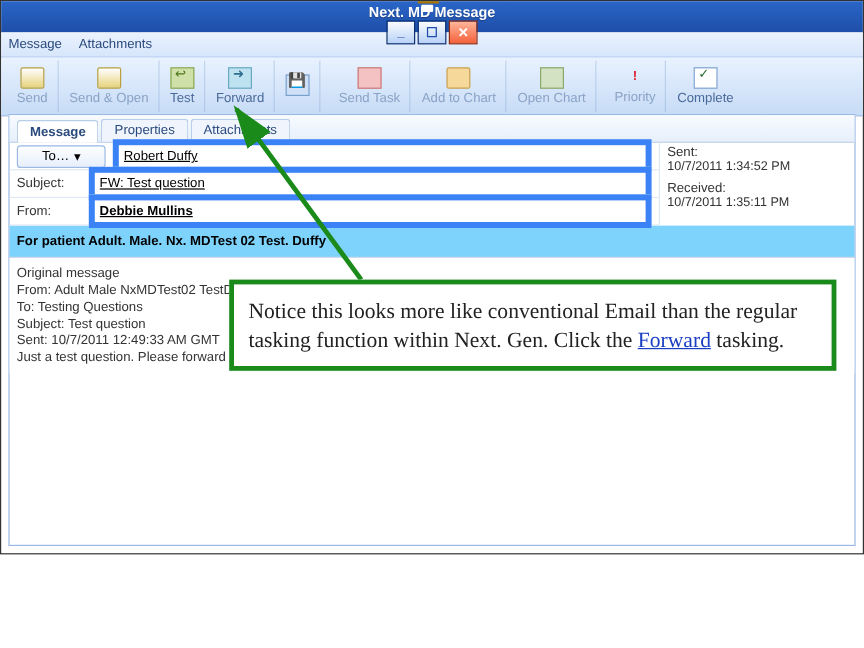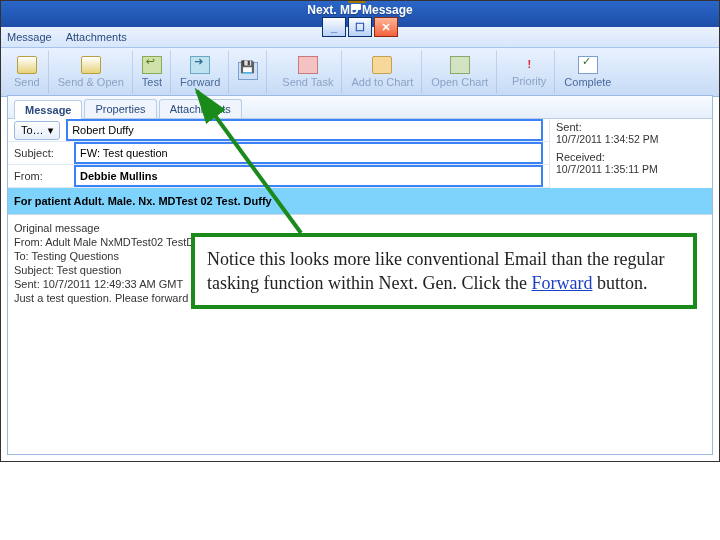--- a/index.html
+++ b/index.html
@@ -47,22 +47,22 @@
   .docarea { position:absolute; top:94px; left:6px; right:6px; bottom:6px; border:1px solid #9bb9e3; background:#fff; }
 
   
   .tabstrip { height:22px; background:linear-gradient(#f8fbff,#e6effb); border-bottom:1px solid #b8cde8; display:flex; align-items:flex-end; padding-left:6px; gap:2px;}
   .tab { padding:3px 10px; border:1px solid #b8cde8; border-bottom:none; background:#f0f5fd; color:#2a4a7d; font-size:11px; border-radius:3px 3px 0 0; cursor:default;}
   .tab.active { background:#fff; font-weight:bold; position:relative; top:1px;}
 
   
   .hdrrow { display:flex; align-items:center; height:22px; border-bottom:1px solid #e0e8f3; padding:0 6px;}
   .hdrrow .label { width:60px; color:#333; }
-  .hdrrow .btnlabel { display:flex; align-items:center; gap:4px; padding:2px 6px; border:1px solid #9bb9e3; background:linear-gradient(#fdfefe,#e6effb); border-radius:3px; margin-right:6px; cursor:default;}
-  .hdrrow input { flex:1; height:16px; border:2px solid #3b82f6; padding:1px 4px; font-family:inherit; font-size:11px;}
+  .hdrrow .btnlabel { display:flex; align-items:center; gap:4px; padding:2px 20px; border:1px solid #9bb9e3; background:linear-gradient(#fdfefe,#e6effb); border-radius:3px; margin-right:6px; cursor:default;}
+  .hdrrow input { flex:1; height:16px; border:5px solid #3b82f6; padding:1px 4px; font-family:inherit; font-size:11px;text-decoration:underline;}
   .hdrrow.bold input { font-weight:bold; }
   .rightcol { width:150px; border-left:1px solid #e0e8f3; padding:2px 6px; }
   .rightcol .rlabel { color:#333; }
   .rightcol .rval { color:#333; white-space:nowrap; font-size:10.5px;}
 
   .patientrow { height:22px; display:flex; align-items:center; padding:2px 6px; border-bottom:1px solid #cfd9ea; font-weight:bold; background:#7dd3fc;}
 
   .bodypanel { padding:6px; background:#fff; font-size:11px; color:#333; }
   .bodypanel .line { line-height:14px; white-space:nowrap; overflow:hidden; }
 
@@ -187,16 +187,16 @@
   <svg class="annot-arrow" width="720" height="540" style="left:0;top:0;">
     <defs>
       <marker id="ah" markerWidth="10" markerHeight="10" refX="8" refY="3" orient="auto">
         <path d="M0,0 L9,3 L0,6 Z" fill="#1a8a1a"></path>
       </marker>
     </defs>
     <line x1="300" y1="232" x2="196" y2="90" stroke="#1a8a1a" stroke-width="4" marker-end="url(#ah)"></line>
   </svg>
 
   <div class="annot">
-    <span>Notice this looks more like conventional Email than the regular tasking function within Next. Gen.  Click the </span><span class="link">Forward</span><span> button.</span>
+    <span>Notice this looks more like conventional Email than the regular tasking function within Next. Gen.  Click the </span><span class="link">Forward</span><span> tasking.</span>
   </div>
 
 </div>
 
 </body></html>

